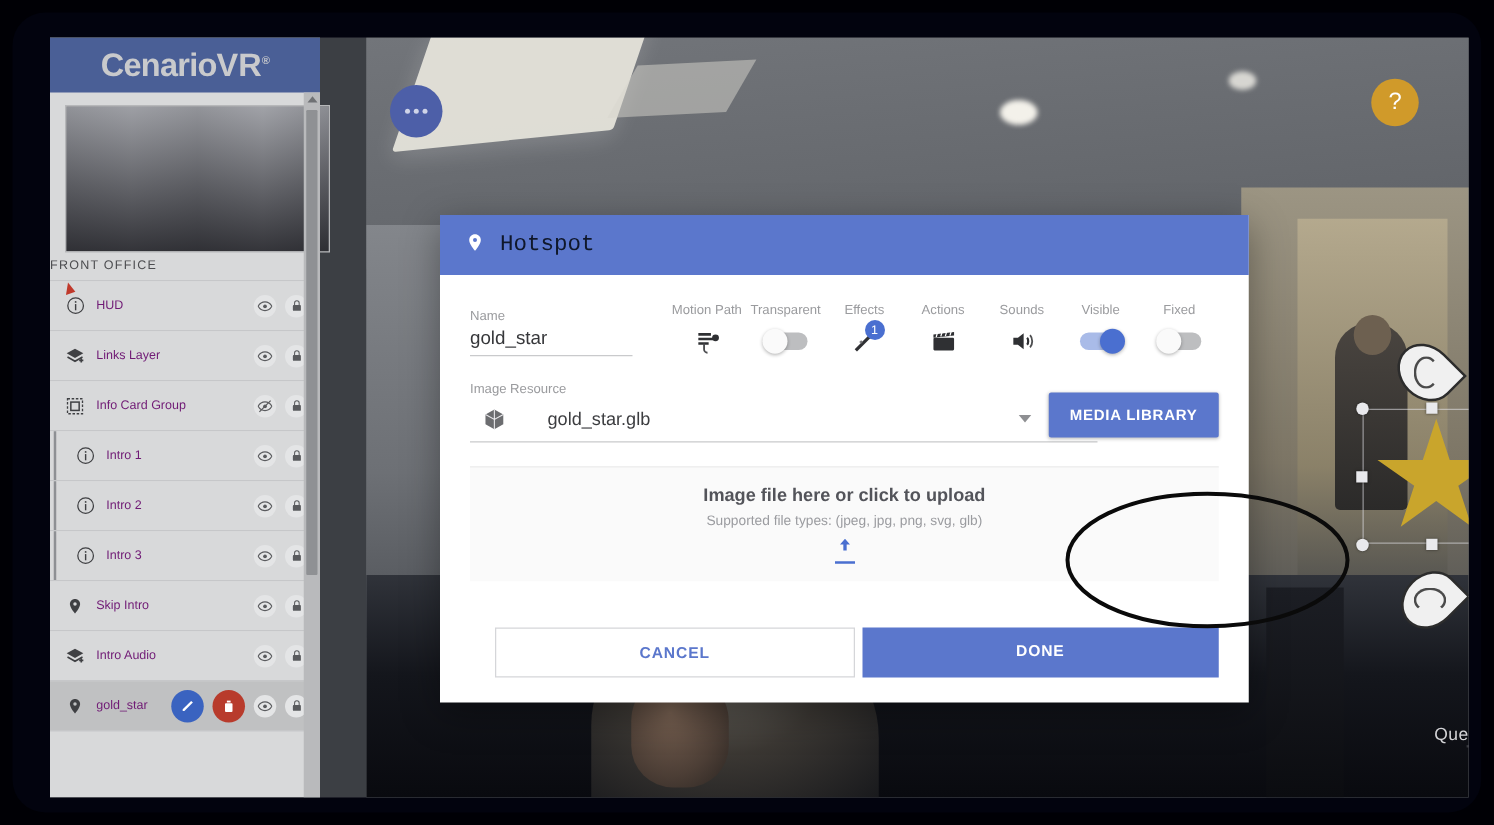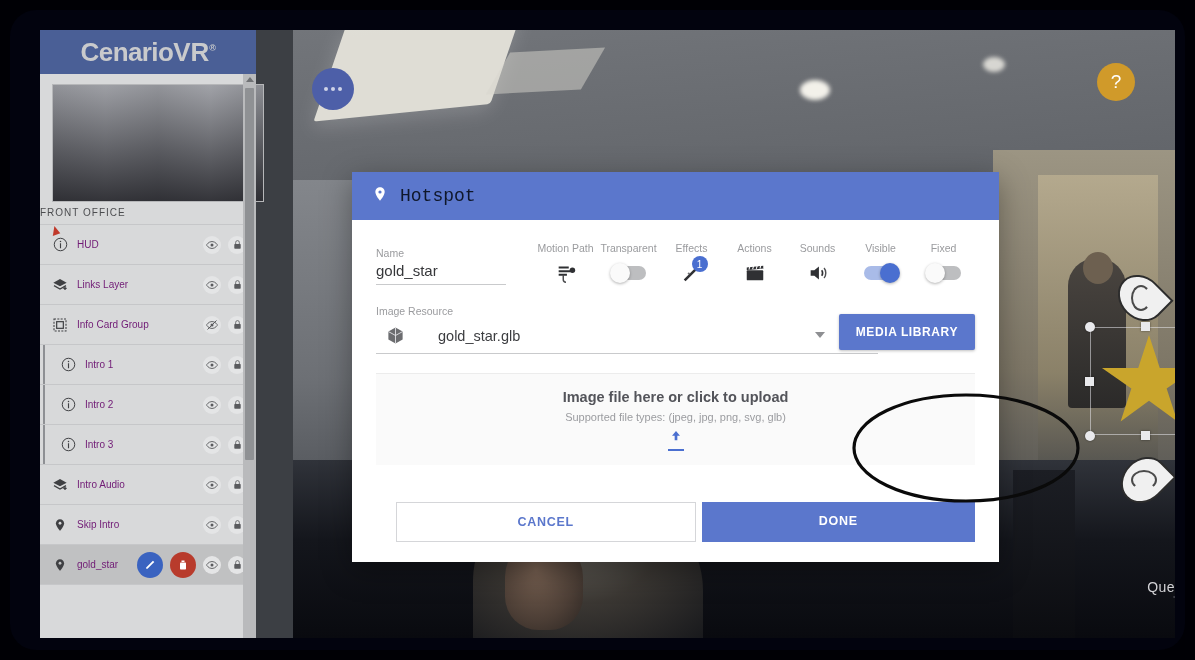--- a/index.html
+++ b/index.html
@@ -357,21 +357,21 @@
   #dz-title { font-size: 14.5px; color: #53545a; font-weight: bold; }
   #dz-sub { font-size: 11px; color: #9b9ca0; }
   #dz-arrow { color: #4a6fd0; font-size: 18px; line-height: 1; }
   #dz-arrow .bar { display:block; width: 16px; height: 2px; background:#4a6fd0; margin: 1px auto 0 auto;}
 
   #modal-footer {
     position: absolute; left: 24px; right: 24px; bottom: 20px;
     display: flex; gap: 6px;
   }
   #cancel-btn {
-    flex: 1 1 0; text-align: center; padding: 12px 12px;
+    flex: 1 1 0; text-align: center; padding: 12px 0;
     border: 1px solid #d5d6d9; background: #fff;
     color: #5b77cc; font-size: 12.5px; font-weight: bold; letter-spacing: .7px; margin-left: 20px;
   }
   #done-btn {
     flex: 1 1 0; text-align: center; padding: 12px 0;
     background: #5b77cc; color: #fff;
     font-size: 12.5px; font-weight: bold; letter-spacing: .7px;
   }
 
   
@@ -587,51 +587,51 @@
                   <svg width="11" height="11" viewBox="0 0 24 24">
                     <rect x="5" y="11" width="14" height="10" rx="1.5" fill="currentColor"></rect>
                     <path d="M8 11V7.5a4 4 0 0 1 8 0V11" fill="none" stroke="currentColor" stroke-width="1.8"></path>
                   </svg>
                 </span>
         </span>
       </div>
 
       <div class="layer-row">
         <span class="layer-icon">
+          <svg width="14" height="14" viewBox="0 0 24 24">
+                  <path d="M12 2C8.1 2 5 5.1 5 9c0 5.2 7 13 7 13s7-7.8 7-13c0-3.9-3.1-7-7-7z" fill="currentColor"></path>
+                  <circle cx="12" cy="9" r="2.4" fill="#d8d9da"></circle>
+                </svg>
+        </span>
+        <span class="layer-name">Skip Intro</span>
+        <span class="row-actions">
+          <span class="rbtn">
+                  <svg width="12" height="12" viewBox="0 0 24 24">
+                    <path d="M1 12s4-7 11-7 11 7 11 7-4 7-11 7-11-7-11-7z" fill="none" stroke="currentColor" stroke-width="1.8"></path>
+                    <circle cx="12" cy="12" r="3" fill="currentColor"></circle>
+                  </svg>
+                </span>
+          <span class="rbtn">
+                  <svg width="11" height="11" viewBox="0 0 24 24">
+                    <rect x="5" y="11" width="14" height="10" rx="1.5" fill="currentColor"></rect>
+                    <path d="M8 11V7.5a4 4 0 0 1 8 0V11" fill="none" stroke="currentColor" stroke-width="1.8"></path>
+                  </svg>
+                </span>
+        </span>
+      </div>
+
+      <div class="layer-row">
+        <span class="layer-icon">
           <svg width="16" height="16" viewBox="0 0 24 24">
                   <path d="M12 3 2 8.5 12 14l10-5.5z" fill="currentColor"></path>
                   <path d="M3 13l9 5 9-5" fill="none" stroke="currentColor" stroke-width="2"></path>
                   <path d="M17 17h5M19.5 14.5v5" stroke="currentColor" stroke-width="2"></path>
                 </svg>
         </span>
         <span class="layer-name">Intro Audio</span>
-        <span class="row-actions">
-          <span class="rbtn">
-                  <svg width="12" height="12" viewBox="0 0 24 24">
-                    <path d="M1 12s4-7 11-7 11 7 11 7-4 7-11 7-11-7-11-7z" fill="none" stroke="currentColor" stroke-width="1.8"></path>
-                    <circle cx="12" cy="12" r="3" fill="currentColor"></circle>
-                  </svg>
-                </span>
-          <span class="rbtn">
-                  <svg width="11" height="11" viewBox="0 0 24 24">
-                    <rect x="5" y="11" width="14" height="10" rx="1.5" fill="currentColor"></rect>
-                    <path d="M8 11V7.5a4 4 0 0 1 8 0V11" fill="none" stroke="currentColor" stroke-width="1.8"></path>
-                  </svg>
-                </span>
-        </span>
-      </div>
-
-      <div class="layer-row">
-        <span class="layer-icon">
-          <svg width="14" height="14" viewBox="0 0 24 24">
-                  <path d="M12 2C8.1 2 5 5.1 5 9c0 5.2 7 13 7 13s7-7.8 7-13c0-3.9-3.1-7-7-7z" fill="currentColor"></path>
-                  <circle cx="12" cy="9" r="2.4" fill="#d8d9da"></circle>
-                </svg>
-        </span>
-        <span class="layer-name">Skip Intro</span>
         <span class="row-actions">
           <span class="rbtn">
                   <svg width="12" height="12" viewBox="0 0 24 24">
                     <path d="M1 12s4-7 11-7 11 7 11 7-4 7-11 7-11-7-11-7z" fill="none" stroke="currentColor" stroke-width="1.8"></path>
                     <circle cx="12" cy="12" r="3" fill="currentColor"></circle>
                   </svg>
                 </span>
           <span class="rbtn">
                   <svg width="11" height="11" viewBox="0 0 24 24">
                     <rect x="5" y="11" width="14" height="10" rx="1.5" fill="currentColor"></rect>

